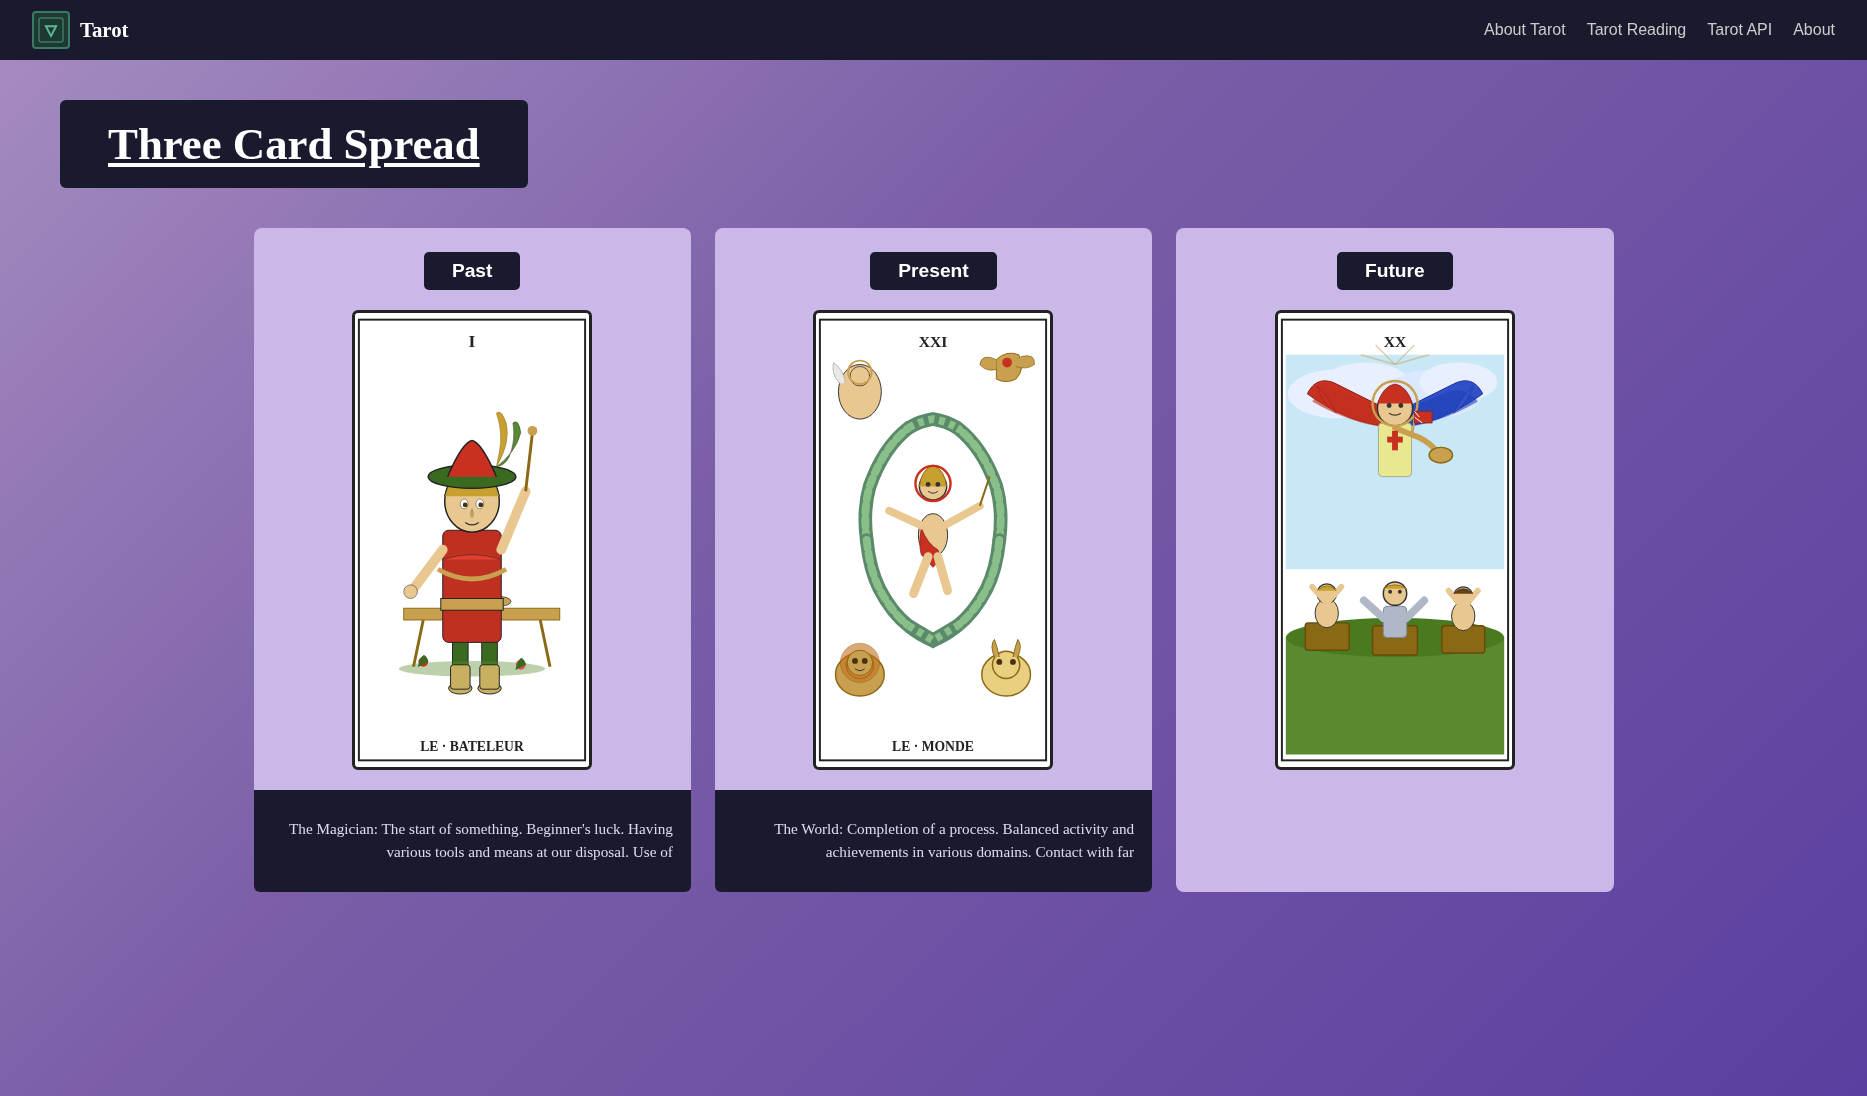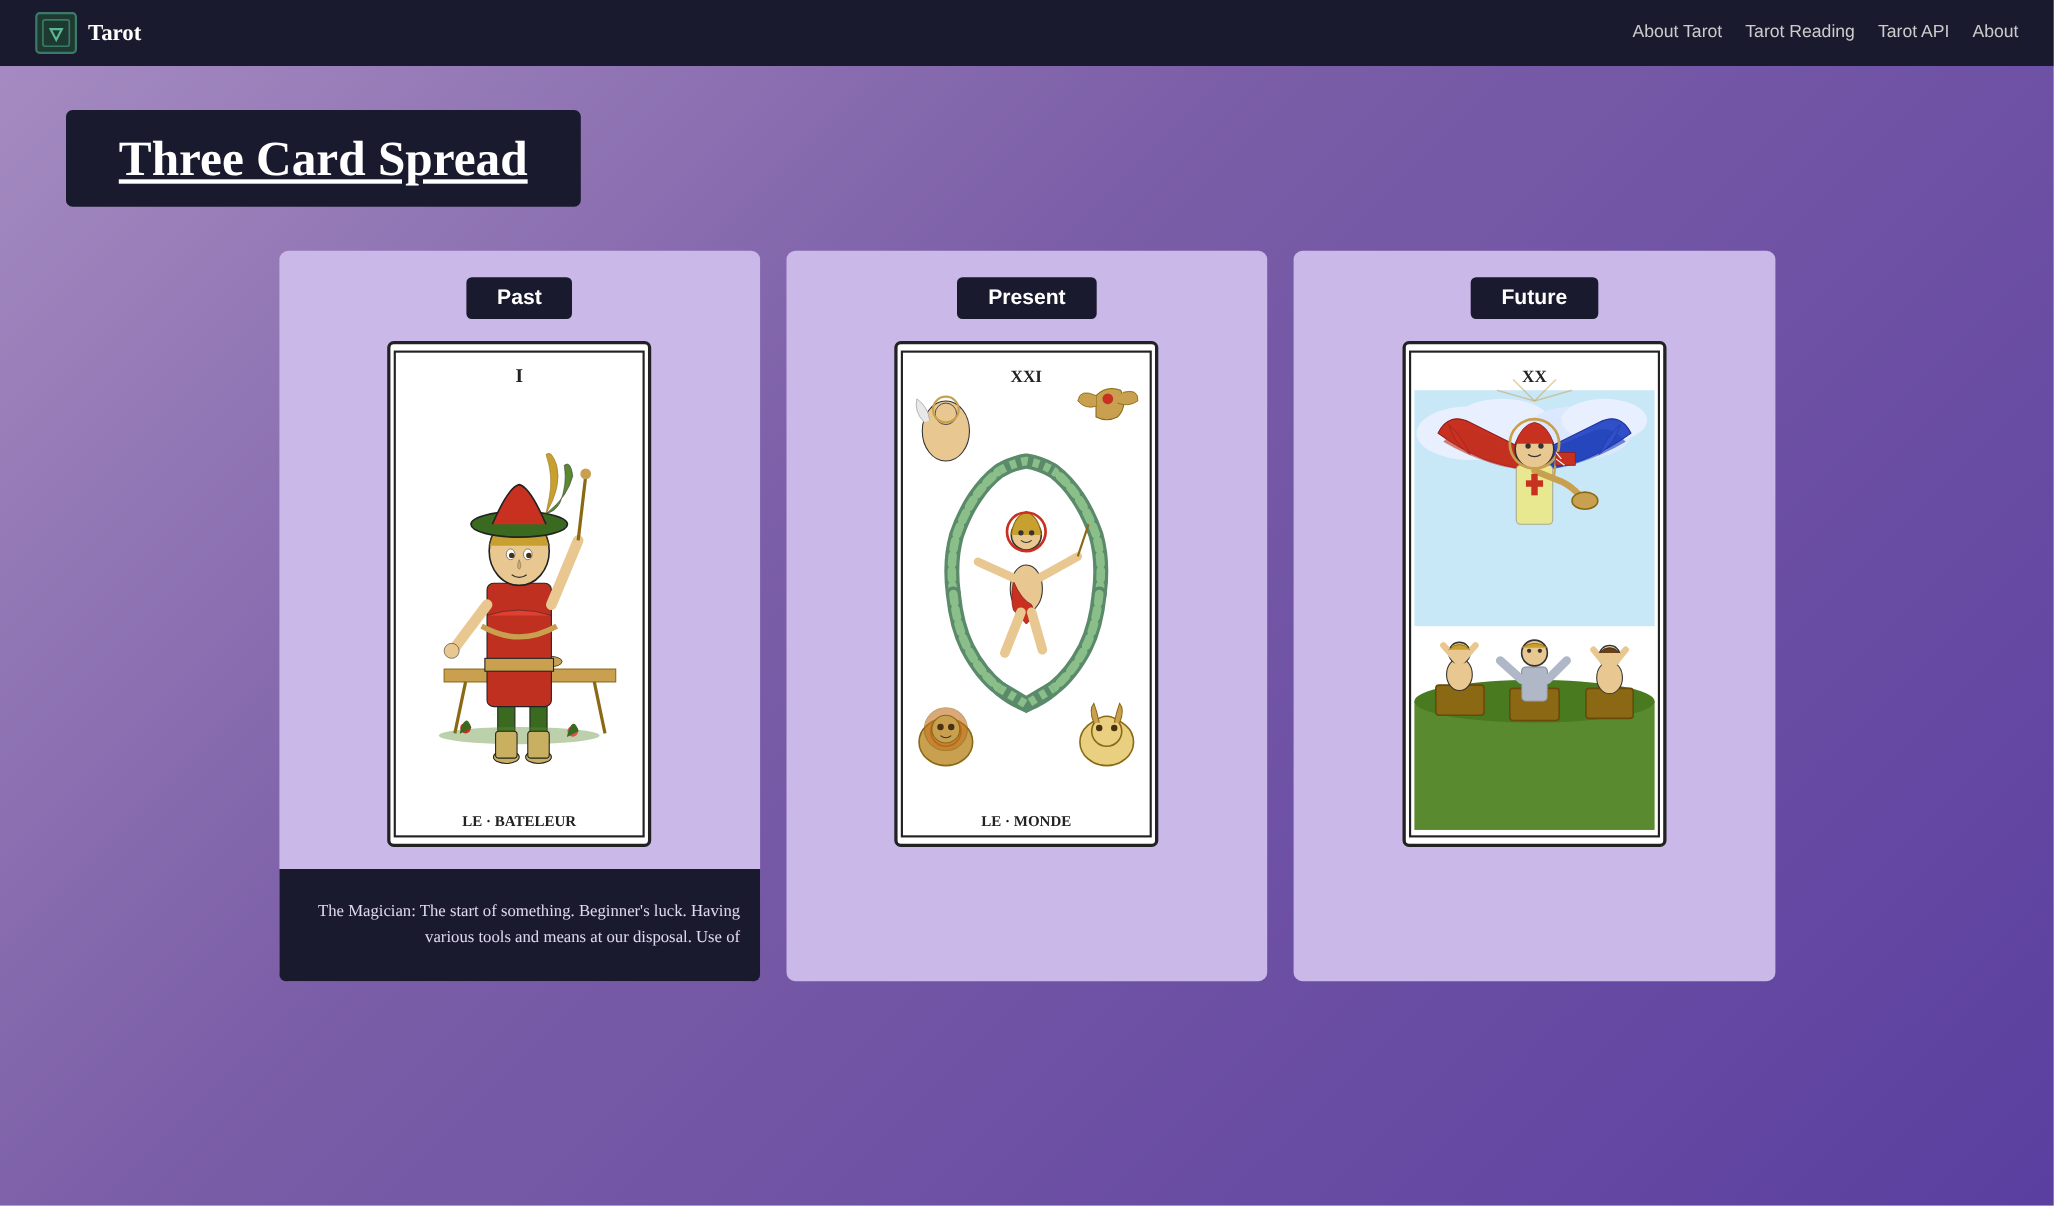--- a/index.html
+++ b/index.html
@@ -343,20 +343,21 @@
 
           <line x1="108" y1="215" x2="75" y2="200" stroke="#e8c890" stroke-width="8" stroke-linecap="round"></line>
           <line x1="132" y1="215" x2="168" y2="195" stroke="#e8c890" stroke-width="8" stroke-linecap="round"></line>
 
           <line x1="168" y1="195" x2="178" y2="165" stroke="#8B6914" stroke-width="2"></line>
 
           <line x1="115" y1="247" x2="100" y2="285" stroke="#e8c890" stroke-width="9" stroke-linecap="round"></line>
           <line x1="125" y1="247" x2="135" y2="282" stroke="#e8c890" stroke-width="9" stroke-linecap="round"></line>
         </svg>
       </div>
+      <div class="card-desc">The World: Completion of a process. Balanced activity and achievements in various domains. Contact with far</div>
     </div>
 
     <div class="card-panel">
       <div class="card-label">Future</div>
       <div class="tarot-card-img card-jugement">
 
         <svg class="card-svg" viewBox="0 0 240 460" xmlns="http://www.w3.org/2000/svg">
           <rect width="240" height="460" fill="white"></rect>
           <rect x="4" y="4" width="232" height="452" fill="none" stroke="#222" stroke-width="2"></rect>
 

